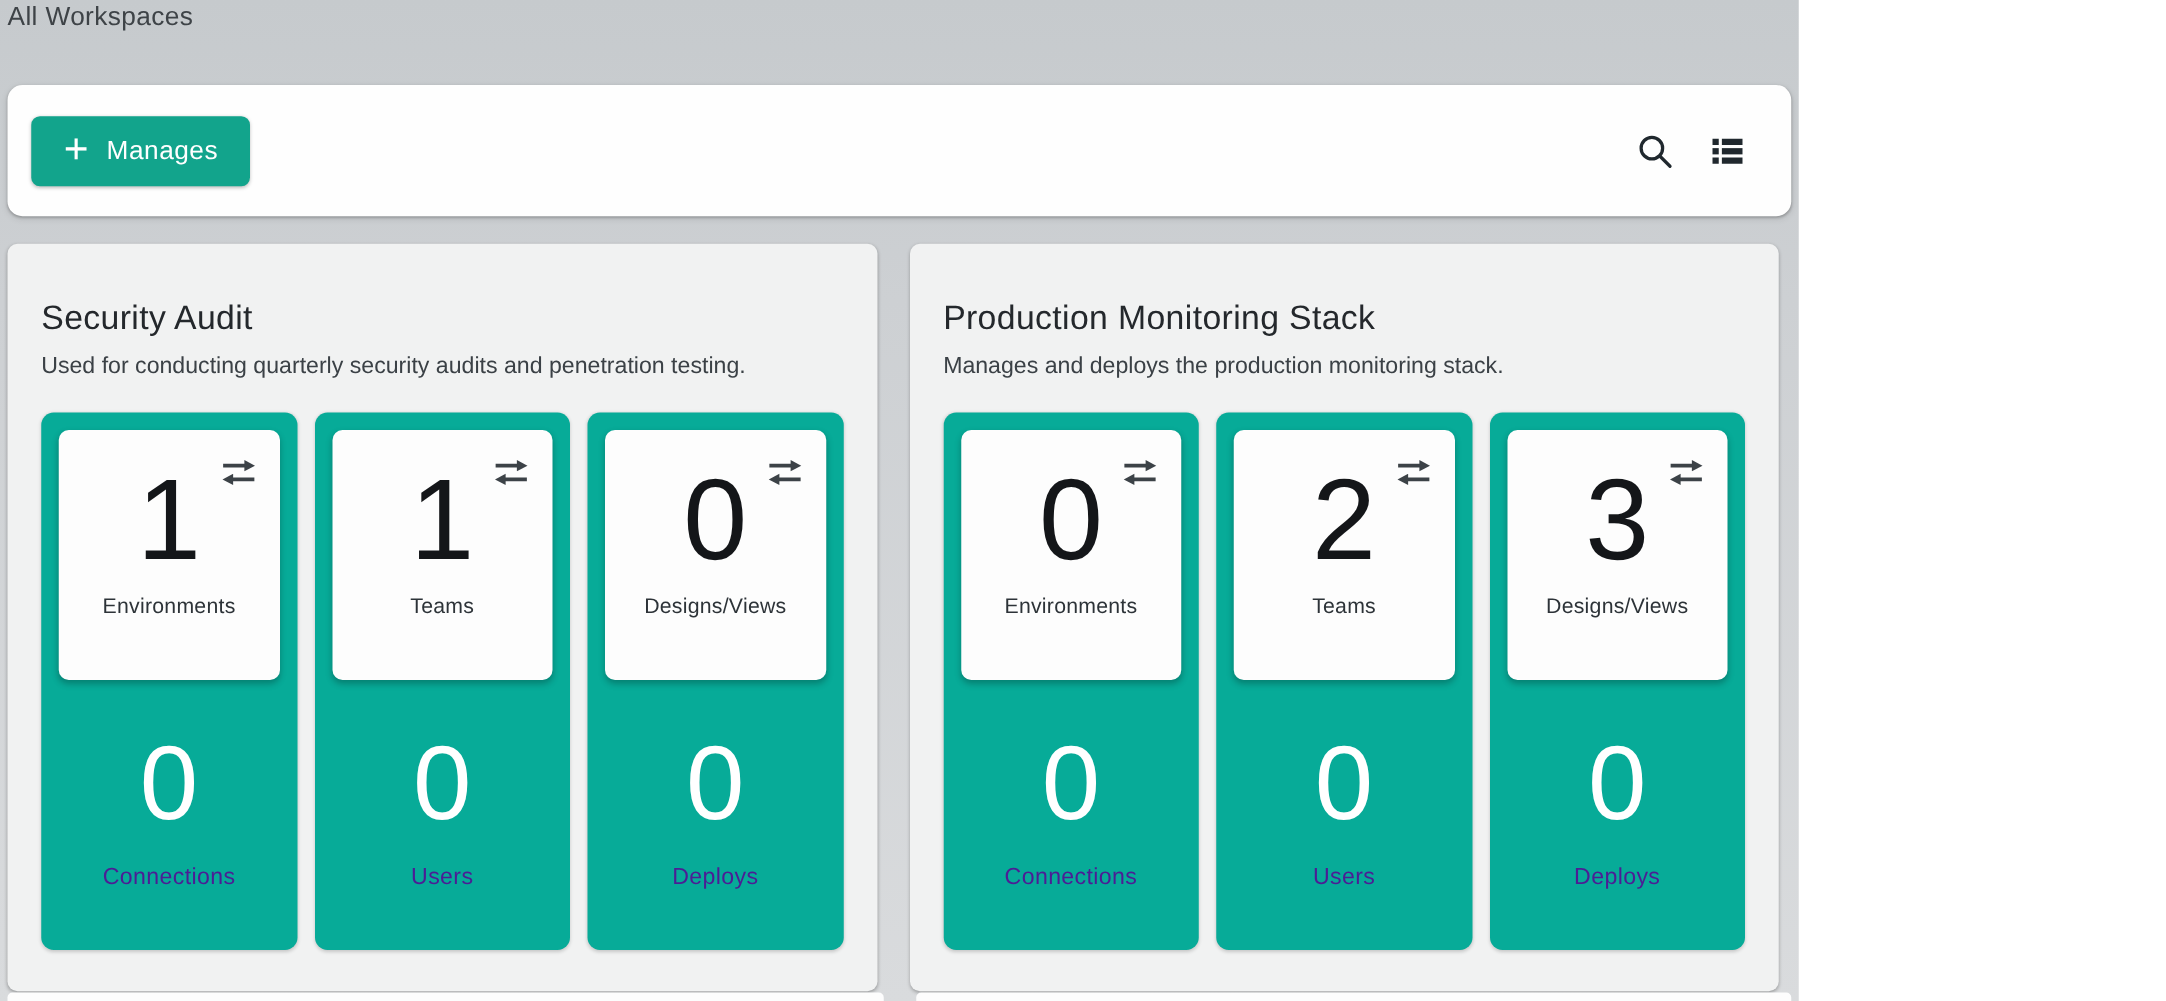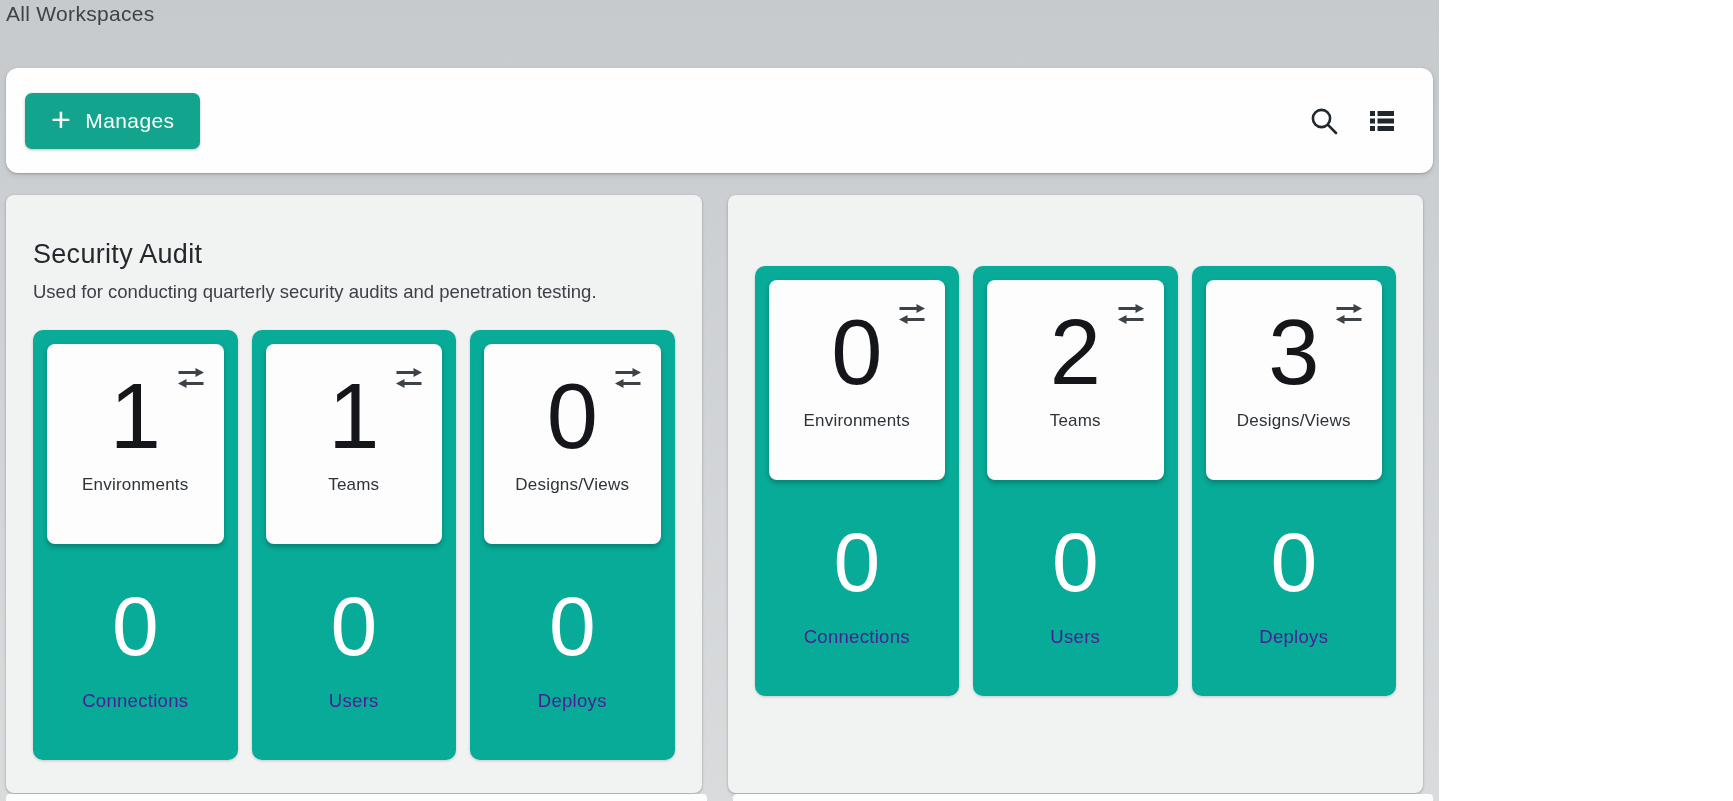--- a/index.html
+++ b/index.html
@@ -184,20 +184,22 @@
           <div class="tile-back">
             <div class="back-value">0</div>
             <div class="back-label">Deploys</div>
           </div>
         </div>
 
       </div>
     </section>
 
     <section class="ws-card">
+      <h2 class="ws-title">Production Monitoring Stack</h2>
+      <p class="ws-desc">Manages and deploys the production monitoring stack.</p>
       <div class="tiles">
 
         <div class="tile">
           <div class="tile-front">
             <span class="swap">
               <svg viewBox="0 0 30 24" xmlns="http://www.w3.org/2000/svg">
                 <line x1="2.5" y1="6.5" x2="20" y2="6.5" stroke="#3c4247" stroke-width="3"></line>
                 <polygon points="19.5,2 28,6.5 19.5,11" fill="#3c4247"></polygon>
                 <line x1="27.5" y1="17.5" x2="10" y2="17.5" stroke="#3c4247" stroke-width="3"></line>
                 <polygon points="10.5,13 2,17.5 10.5,22" fill="#3c4247"></polygon>

